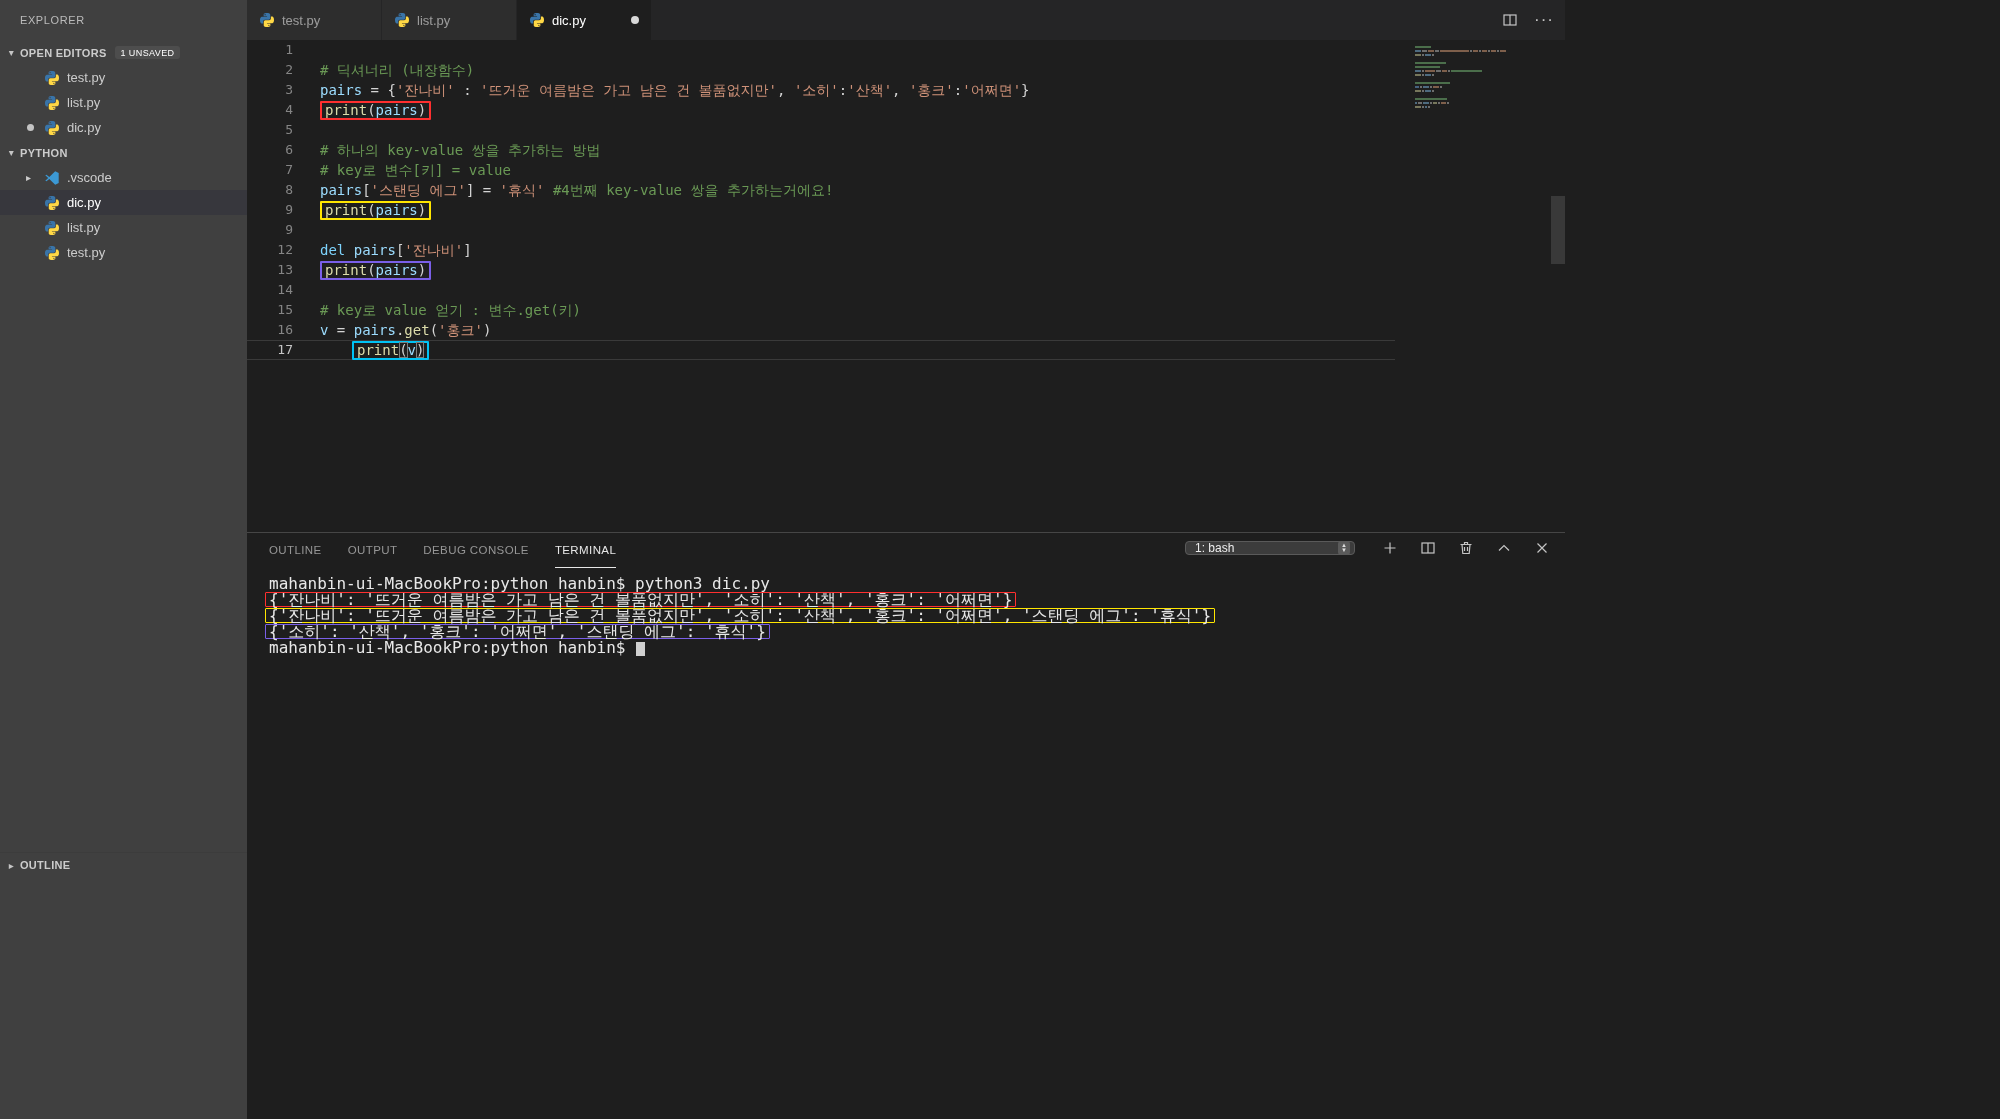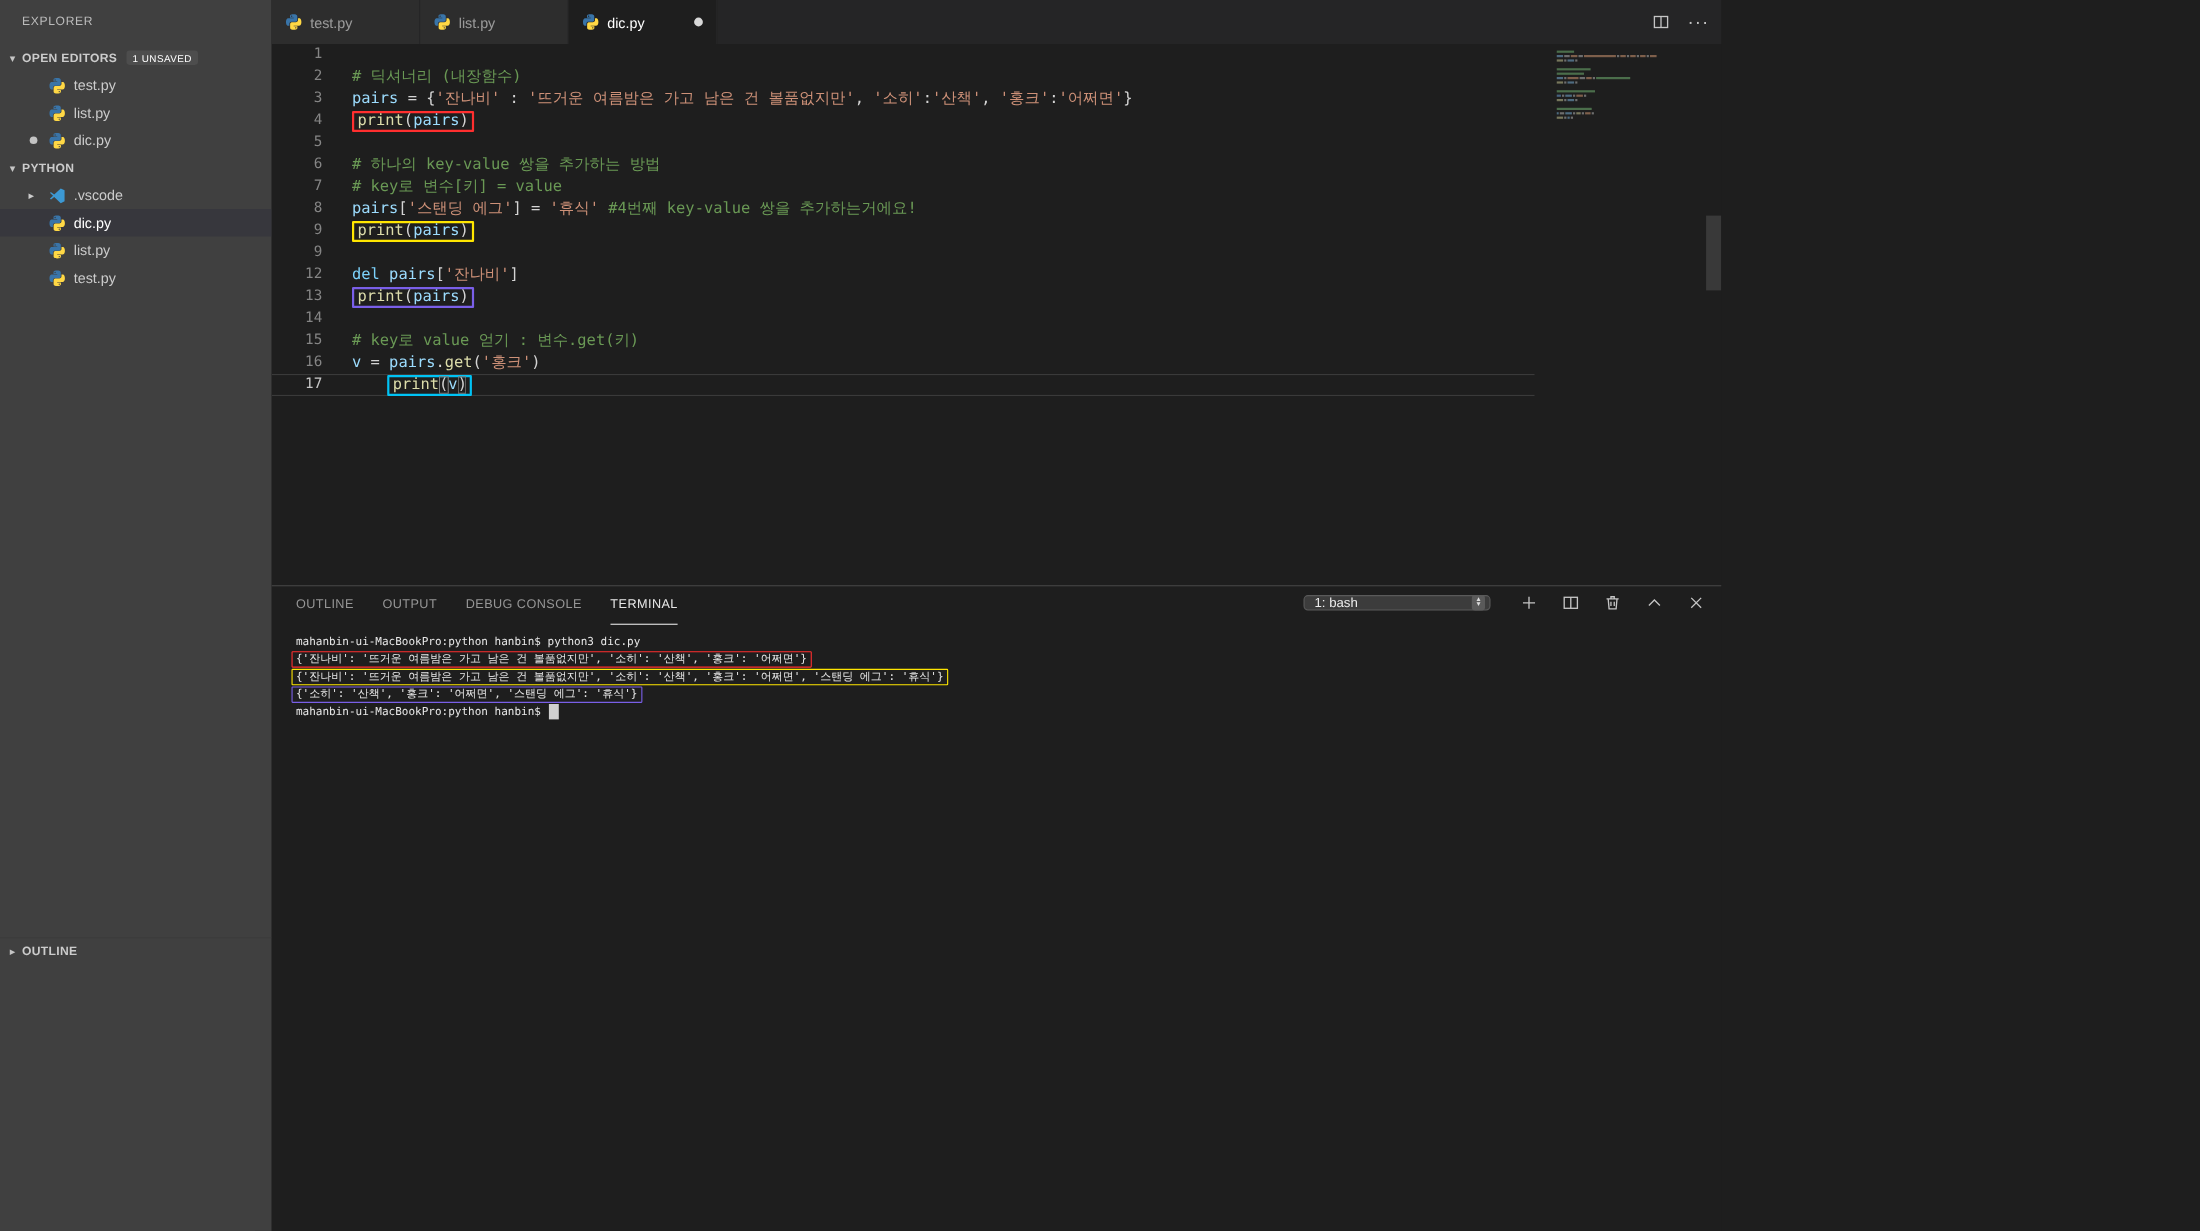--- a/index.html
+++ b/index.html
@@ -60,21 +60,21 @@
   
   .panel { height:587px; flex:none; background:#1e1e1e; border-top:1px solid #464646; position:relative; }
   .panel-tabs { height:36px; display:flex; align-items:stretch; gap:26px; padding-left:22px; }
   .ptab { font-size:11.5px; letter-spacing:.4px; color:#969696; display:flex; align-items:center; border-bottom:1px solid transparent; cursor:pointer; margin-bottom:1px; }
   .ptab.active { color:#e7e7e7; border-bottom-color:#e7e7e7; }
   .panel-actions { position:absolute; right:14px; top:6px; display:flex; align-items:center; gap:20px; color:#c5c5c5; }
   .shell-select { width:170px; height:14px; background:#3c3c3c; border:1px solid #5a5a5a; border-radius:4px; color:#eeeeee; font-size:12px; display:flex; align-items:center; justify-content:space-between; padding:0 4px 0 9px; cursor:pointer; margin-right:6px; }
   .sel-arrows { display:flex; flex-direction:column; background:#5a5a5a; border-radius:3px; padding:2px 3px; }
   .sel-arrows i { font-style:normal; font-size:6px; line-height:5px; color:#dddddd; text-align:center; }
 
-  .terminal { padding:7px 0 0 22px; font-family:"DejaVu Sans Mono", monospace; font-size:10px; color:#e8e8e8; }
+  .terminal { padding:7px 0 0 22px; font-family:"DejaVu Sans Mono", monospace; font-size:16px; color:#e8e8e8; }
   .tline { height:16px; line-height:16px; white-space:pre; }
   .tline > span { display:inline-block; }
   .tbox { display:inline-block; border:1px solid; padding:0 3px; line-height:13px; margin-left:-4px; border-radius:1px; }
   .tcursor { display:inline-block; width:9px; height:14px; background:#d0d0d0; vertical-align:middle; margin-left:1px; }
 </style>
 </head>
 <body>
 
 <div class="window">
 

